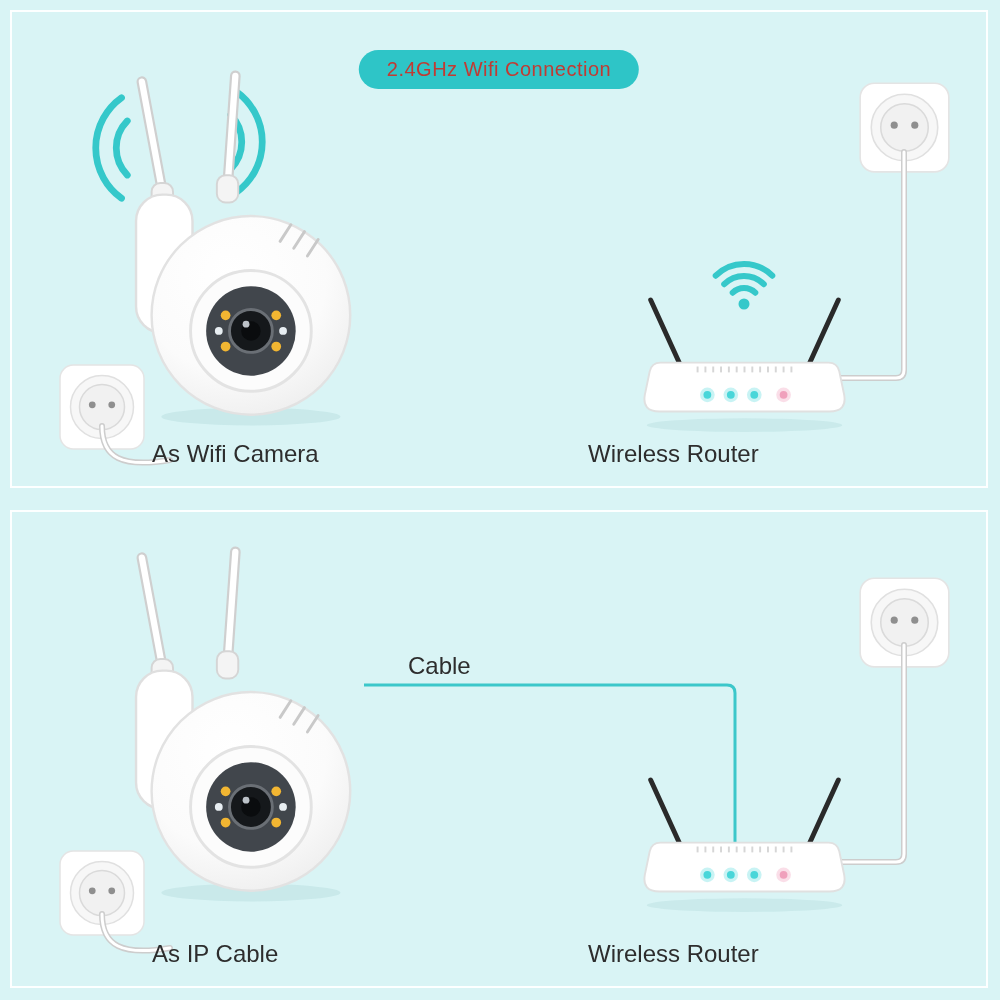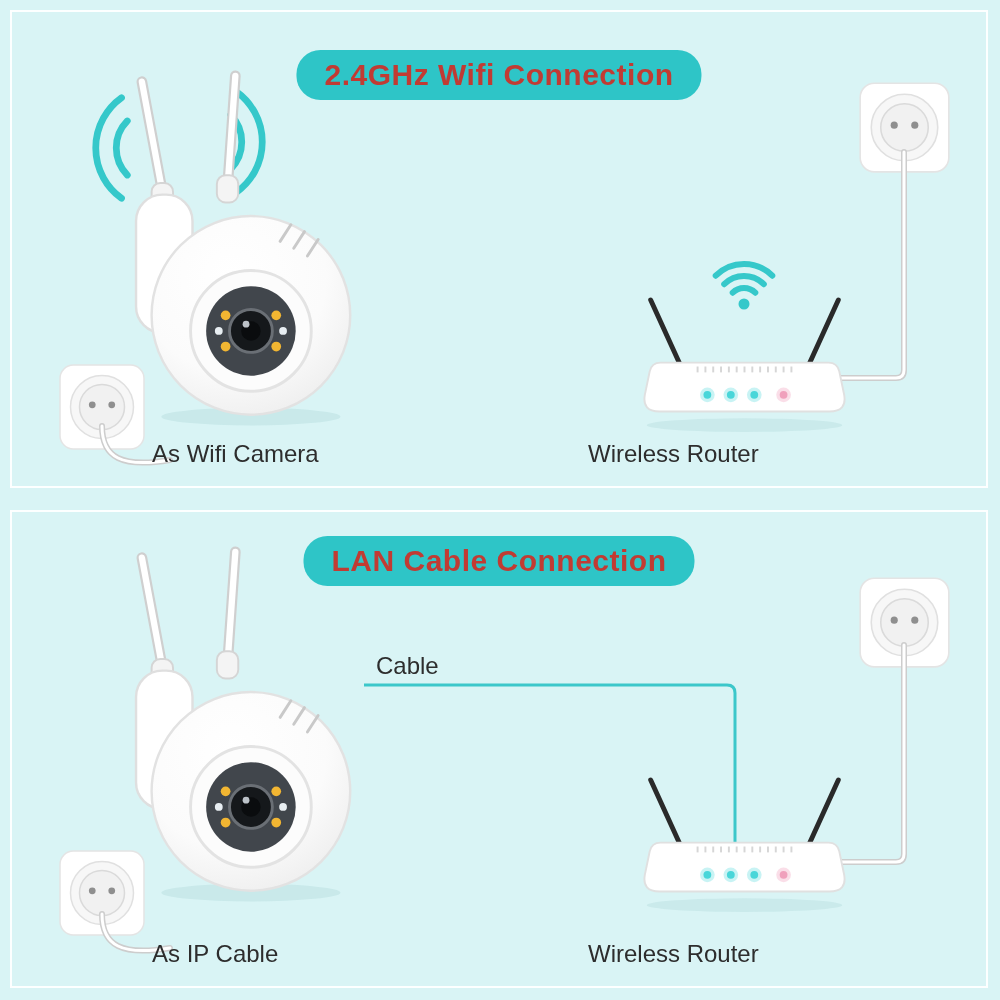--- a/index.html
+++ b/index.html
@@ -1,20 +1,20 @@
 <!DOCTYPE html>
 <html style="--bg: #d9f4f5; --accent: #35c8ca; --pill-bg: #2ec5c7; --pill-text: #c13b33; --label-text: #2d2d2d; --cable-lan: #3cc7ca; --led-cyan: #49d6d9; --led-pink: #f0a0bc;"><head>
 <meta charset="utf-8">
 <style>
   html,body{margin:0;padding:0}
   .stage{position:relative;width:1000px;height:1000px;background:var(--bg,#d9f4f5);
          font-family:"Liberation Sans",sans-serif;overflow:hidden}
   .panel{position:absolute;left:10px;width:974px;height:474px;border:2px solid rgba(255,255,255,.95)}
   .pill{position:absolute;left:50%;transform:translateX(-50%);background:var(--pill-bg,#2ec5c7);
-        color:var(--pill-text,#c13b33);font-weight:bold;font-size:30px;padding:8px 28px;
+        color:var(--pill-text,#c13b33);font-weight:normal;font-size:20px;padding:8px 28px;
         border-radius:24px;white-space:nowrap;z-index:5;letter-spacing:.5px}
   .icon{position:absolute}
   .label{position:absolute;font-size:24px;color:var(--label-text,#2d2d2d);z-index:4}
   .overlay{position:absolute;left:0;top:0;z-index:2}
   .z1{z-index:1}.z3{z-index:3}
   .cable-under{fill:none;stroke:#cdcdcd;stroke-width:6;stroke-linecap:round}
   .cable-over{fill:none;stroke:#ffffff;stroke-width:3;stroke-linecap:round}
   .lan{fill:none;stroke:var(--cable-lan,#3cc7ca);stroke-width:3}
 </style>
 </head>
@@ -145,23 +145,20 @@
       </svg>
     <svg class="icon z3" style="left:625px;top:282px" width="215" height="147" viewBox="0 0 220 150">
         <use href="#sym-router"></use>
       </svg>
 
     <div class="label" style="left:140px;top:428px;width:280px">As Wifi Camera</div>
     <div class="label" style="left:576px;top:428px;width:290px">Wireless Router</div>
   </section>
 
   <section class="panel" style="top:510px">
-    <div class="pill" style="top:24px">
-      <span>LAN Cable Connection</span>
-    </div>
 
     <svg class="icon z1" style="left:845px;top:63px" width="95" height="95" viewBox="0 0 120 120">
         <use href="#sym-outlet"></use>
       </svg>
     <svg class="icon z1" style="left:45px;top:336px" width="90" height="90" viewBox="0 0 120 120">
         <use href="#sym-outlet"></use>
       </svg>
 
     <svg class="overlay" width="974" height="474" viewBox="0 0 974 474">
       <path class="cable-under" d="M 892,133 L 892,342 Q 892,350 884,350 L 822,350"></path>
@@ -172,18 +169,18 @@
     </svg>
 
     <svg class="icon z3" style="left:85px;top:34px" width="265" height="370" viewBox="0 0 260 380">
         <use href="#sym-camera"></use>
       </svg>
 
     <svg class="icon z3" style="left:625px;top:262px" width="215" height="147" viewBox="0 0 220 150">
         <use href="#sym-router"></use>
       </svg>
 
-    <div class="label" style="left:364px;top:140px;width:200px">Cable</div>
+    <div class="label" style="left:396px;top:140px;width:200px">Cable</div>
     <div class="label" style="left:140px;top:428px;width:280px">As IP Cable</div>
     <div class="label" style="left:576px;top:428px;width:290px">Wireless Router</div>
   </section>
 
 </div>
 
 </body></html>

